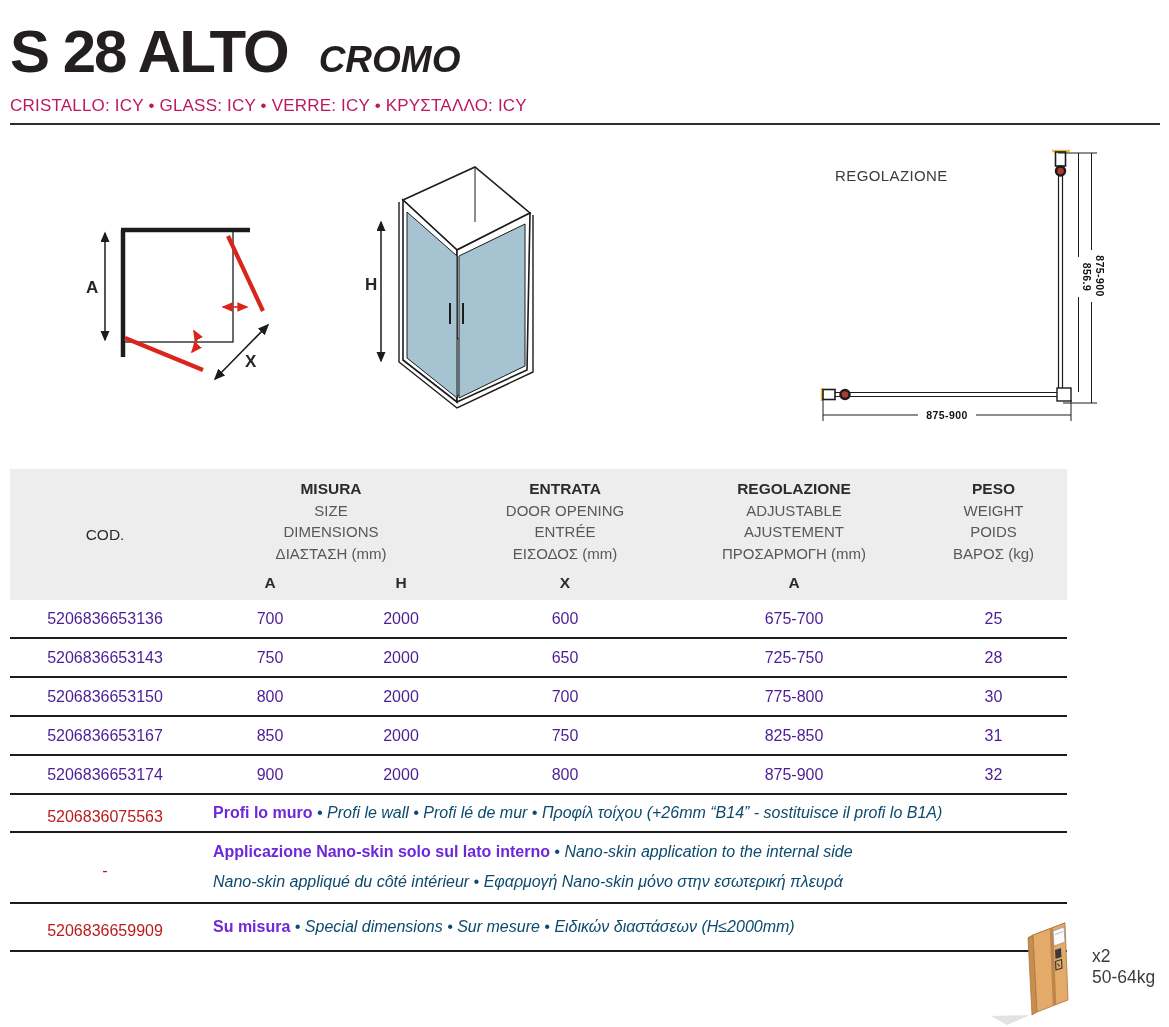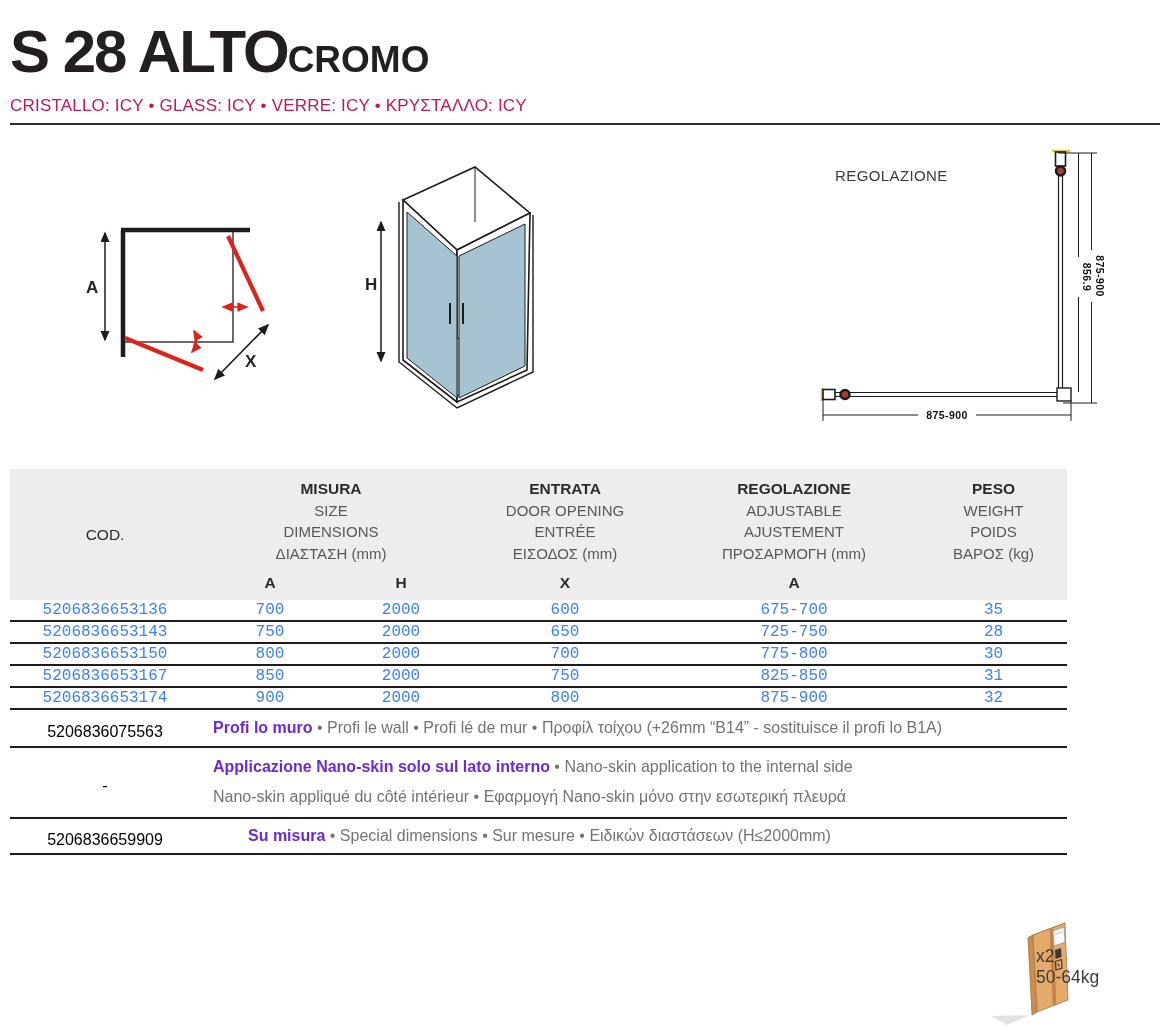--- a/index.html
+++ b/index.html
@@ -3,21 +3,21 @@
 <meta charset="utf-8">
 <style>
   html,body{margin:0;padding:0;background:#fff;}
   body{width:1169px;height:1027px;position:relative;overflow:hidden;
        font-family:"Liberation Sans","DejaVu Sans",sans-serif;color:#262626;}
 
   
   .doc-header{position:absolute;left:10px;top:21px;width:1150px;}
   .title-row{display:flex;align-items:baseline;}
   .title-main{font-size:60px;font-weight:bold;letter-spacing:-2px;color:#231f20;line-height:62px;}
-  .title-variant{font-size:37px;font-weight:bold;color:#231f20;margin-left:0;letter-spacing:0;}
+  .title-variant{font-size:37px;font-weight:bold;color:#231f20;margin-left:31px;letter-spacing:0;font-style:italic;}
   .subtitle{margin-top:13px;font-size:17px;color:#be185d;letter-spacing:.2px;}
   .rule{border:none;border-top:2px solid #2e2e2e;margin:7px 0 0 0;}
 
   
   .diag{position:absolute;}
   svg text{font-family:"Liberation Sans","DejaVu Sans",sans-serif;}
   .dimlabel{font-size:17px;font-weight:bold;fill:#262626;}
   .cadlabel{font-size:10.5px;font-weight:bold;fill:#111;letter-spacing:.4px;}
   .reg-title{position:absolute;left:835px;top:167px;font-size:15px;color:#3b3b3b;letter-spacing:.4px;}
 
@@ -28,36 +28,36 @@
          grid-template-rows:96px 35px;
          grid-template-areas:"cod misura misura entrata reg peso" "cod suba subh subx subreg peso";}
   .h-cod{grid-area:cod;align-self:center;justify-self:center;font-weight:normal;font-size:15.5px;color:#2b2b2b;}
   .hgroup{display:flex;flex-direction:column;align-items:center;padding-top:9px;}
   .g-misura{grid-area:misura;} .g-entrata{grid-area:entrata;} .g-reg{grid-area:reg;} .g-peso{grid-area:peso;}
   .hgroup span{line-height:21.7px;font-size:15px;color:#58585a;}
   .hgroup span.hl1{font-weight:bold;font-size:15.5px;color:#2b2b2b;}
   .hsub{align-self:center;justify-self:center;font-weight:bold;font-size:15.5px;color:#2b2b2b;}
   .s-a{grid-area:suba;} .s-h{grid-area:subh;} .s-x{grid-area:subx;} .s-reg{grid-area:subreg;}
 
-  .trow{height:22px;display:grid;box-sizing:border-box;align-items:center;
+  .trow{height:39px;display:grid;box-sizing:border-box;align-items:center;
         grid-template-columns:190px 140px 122px 206px 252px 147px;
-        border-bottom:2px solid #1c1c1c;font-size:16px;color:#3b82f6;font-family:Liberation Mono, monospace;}
+        border-bottom:2px solid #1c1c1c;font-size:16px;color:#4c1d95;}
   .trow div{text-align:center;}
 
   .nrow{display:grid;grid-template-columns:190px 867px;box-sizing:border-box;
         border-bottom:2px solid #1c1c1c;font-size:16px;}
-  .nrow .ncod{display:flex;align-items:center;justify-content:center;color:#000000;margin-top:8px;}
+  .nrow .ncod{display:flex;align-items:center;justify-content:center;color:#b91c1c;margin-top:8px;}
   .nrow .ntext{display:flex;flex-direction:column;justify-content:center;padding-left:13px;}
-  .note1{height:37.5px;} .note2{height:71px;} .note3{height:36px;gap:35px;}
+  .note1{height:37.5px;} .note2{height:71px;} .note3{height:48px;}
   .note2 .ntext{line-height:30px;}
   .nb{font-weight:bold;color:#6d28d9;}
-  .ng{color:#737373;}
-
-  
-  .pack-text{position:absolute;left:1036px;top:946px;font-size:17.5px;line-height:21px;color:#3d3d3d;}
+  .ng{color:#0c4a6e;font-style:italic;}
+
+  
+  .pack-text{position:absolute;left:1092px;top:946px;font-size:17.5px;line-height:21px;color:#3d3d3d;}
 </style>
 </head>
 <body>
 
 <div class="doc-header">
   <div class="title-row">
     <span class="title-main">S 28 ALTO</span>
     <span class="title-variant">CROMO</span>
   </div>
   <div class="subtitle">CRISTALLO: ICY • GLASS: ICY • VERRE: ICY • ΚΡΥΣΤΑΛΛΟ: ICY</div>
@@ -166,21 +166,21 @@
     <div class="hsub s-x">X</div>
     <div class="hsub s-reg">A</div>
   </div>
 
   <div class="trow">
     <div>5206836653136</div>
     <div>700</div>
     <div>2000</div>
     <div>600</div>
     <div>675-700</div>
-    <div>35</div>
+    <div>25</div>
   </div>
   <div class="trow">
     <div>5206836653143</div>
     <div>750</div>
     <div>2000</div>
     <div>650</div>
     <div>725-750</div>
     <div>28</div>
   </div>
   <div class="trow">

